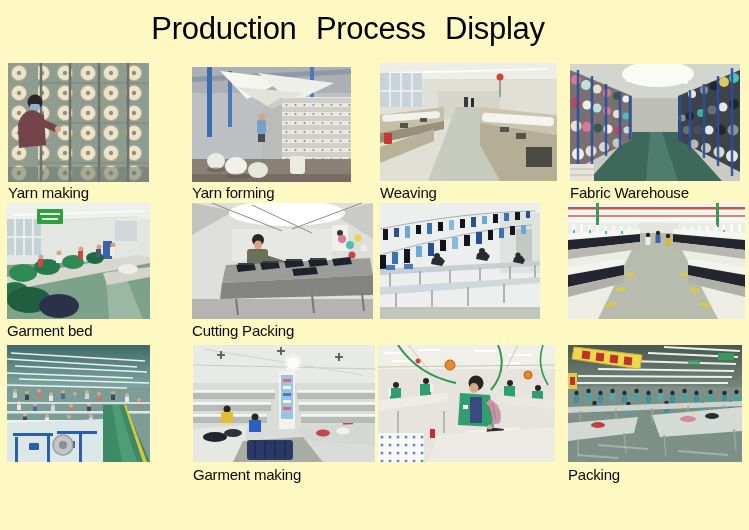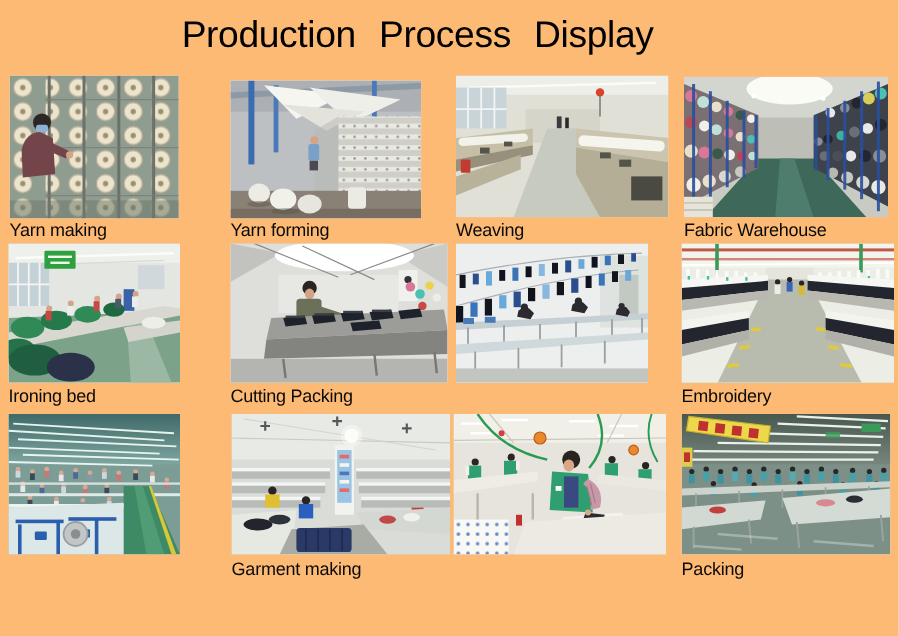--- a/index.html
+++ b/index.html
@@ -1,16 +1,16 @@
 <!DOCTYPE html>
 <html><head>
 <meta charset="utf-8">
 <style>
   html,body{margin:0;padding:0;background:#ffffff;}
-  .canvas{position:relative;width:749px;height:530px;background:#fdba74;overflow:hidden;
+  .canvas{position:relative;width:749px;height:530px;background:#fef9c3;overflow:hidden;
           font-family:"Liberation Sans",sans-serif;}
   .title{position:absolute;top:11px;left:0;width:696px;margin:0;text-align:center;
          font-size:31px;font-weight:400;letter-spacing:-0.3px;word-spacing:11px;color:#000;}
   .photo{position:absolute;overflow:hidden;background:#dcdcd6;}
   .photo svg{display:block;width:100%;height:100%;}
   .caption{position:absolute;height:18px;text-align:left;font-size:15px;
            letter-spacing:-0.2px;color:#0a0a0a;white-space:nowrap;}
 </style>
 </head>
 <body>
@@ -431,23 +431,22 @@
         <circle cx="80" cy="32" r="2.2" fill="#2a2522"></circle>
           <rect x="77.5" y="34" width="5" height="8" fill="#ececea"></rect>
         <circle cx="90" cy="30" r="2.2" fill="#2a2522"></circle>
           <rect x="87.5" y="32" width="5" height="8" fill="#3a62b5"></rect>
         <circle cx="100" cy="33" r="2.2" fill="#2a2522"></circle>
           <rect x="97.5" y="35" width="5" height="8" fill="#d8b83a"></rect>
       </g>
     </svg>
   </div>
 
-  <div class="caption" style="left:7px;top:322px;width:143px">Ironing bed</div>
+  <div class="caption" style="left:7px;top:322px;width:143px">Garment bed</div>
   <div class="caption" style="left:192px;top:322px;width:181px">Cutting Packing</div>
-  <div class="caption" style="left:568px;top:322px;width:177px">Embroidery</div>
 
   <div class="photo" style="left:7px;top:345px;width:143px;height:117px">
     <svg viewBox="0 0 143 117" preserveAspectRatio="none">
       <defs>
         <linearGradient id="g9" x1="0" y1="0" x2="0" y2="1">
           <stop offset="0" stop-color="#3f6a68"></stop>
             <stop offset="1" stop-color="#7fa5a0"></stop>
         </linearGradient>
         <g id="w9">
             <circle cx="2" cy="0" r="2" fill="#d8a890"></circle>

